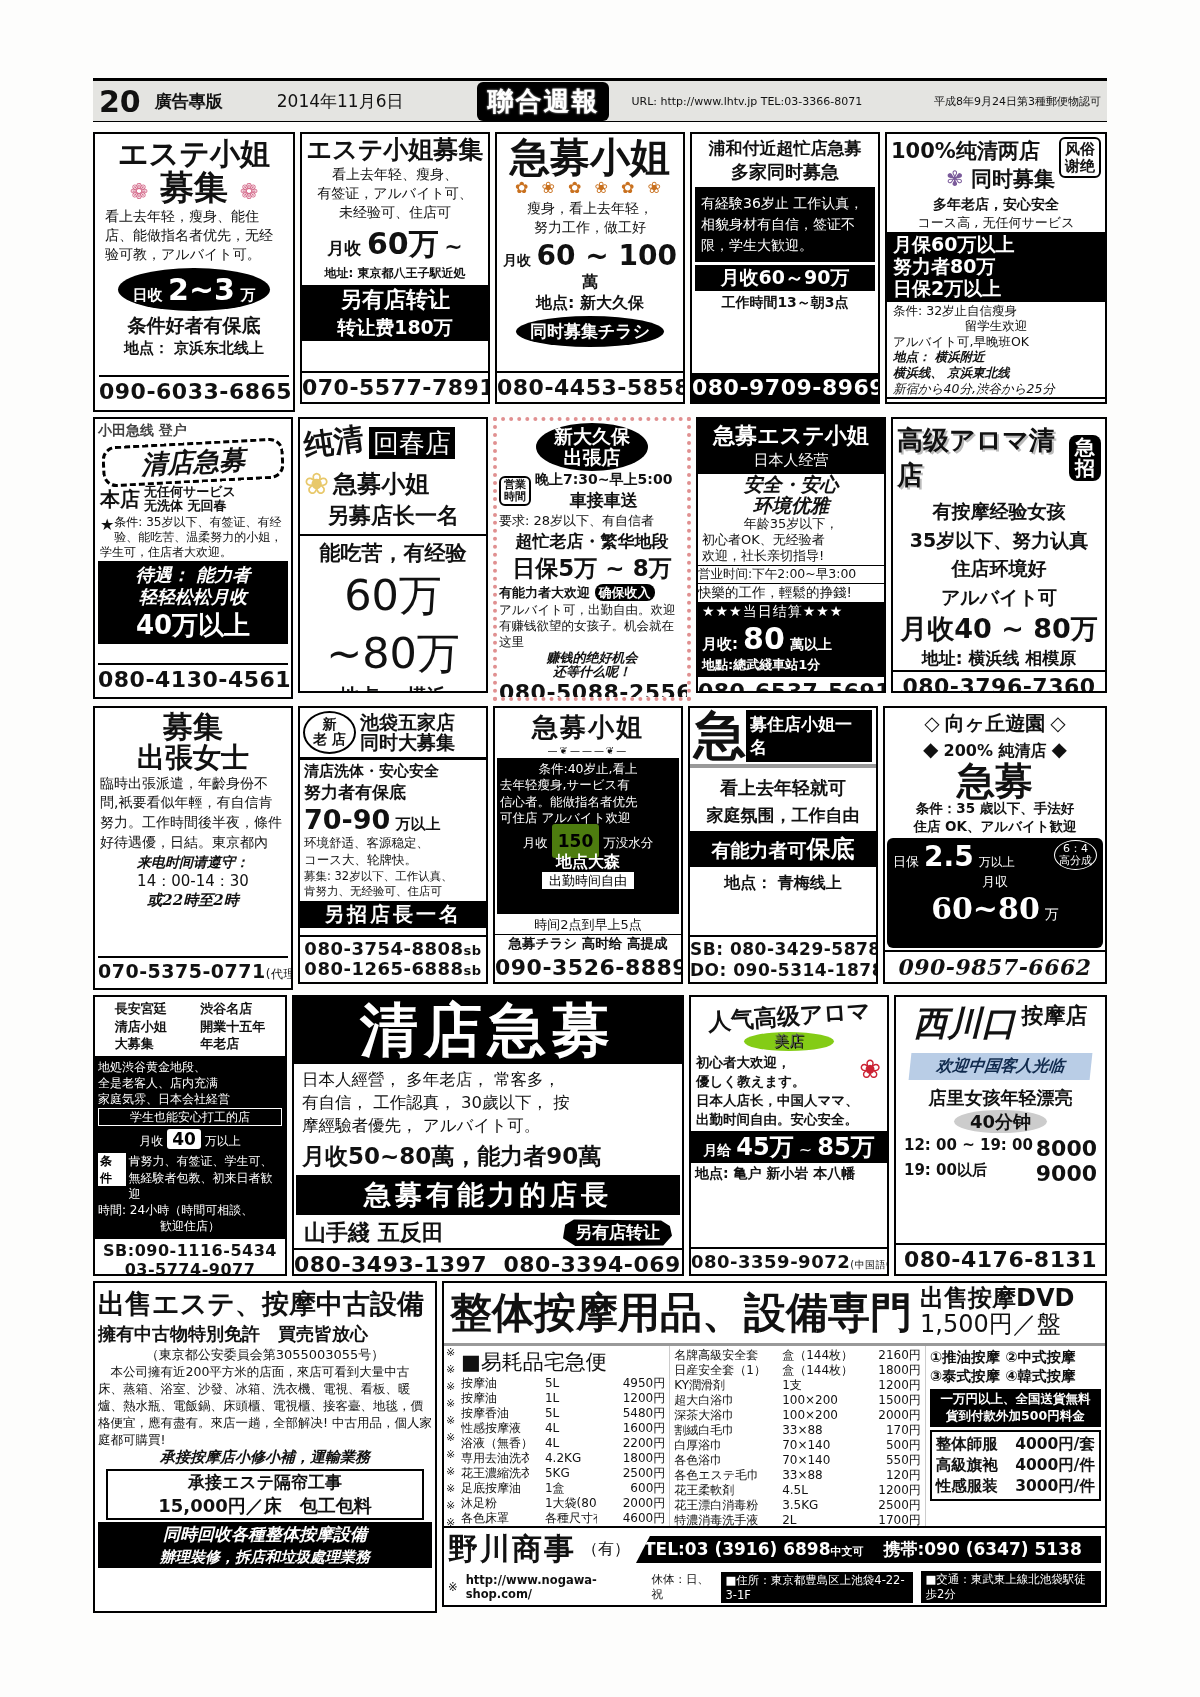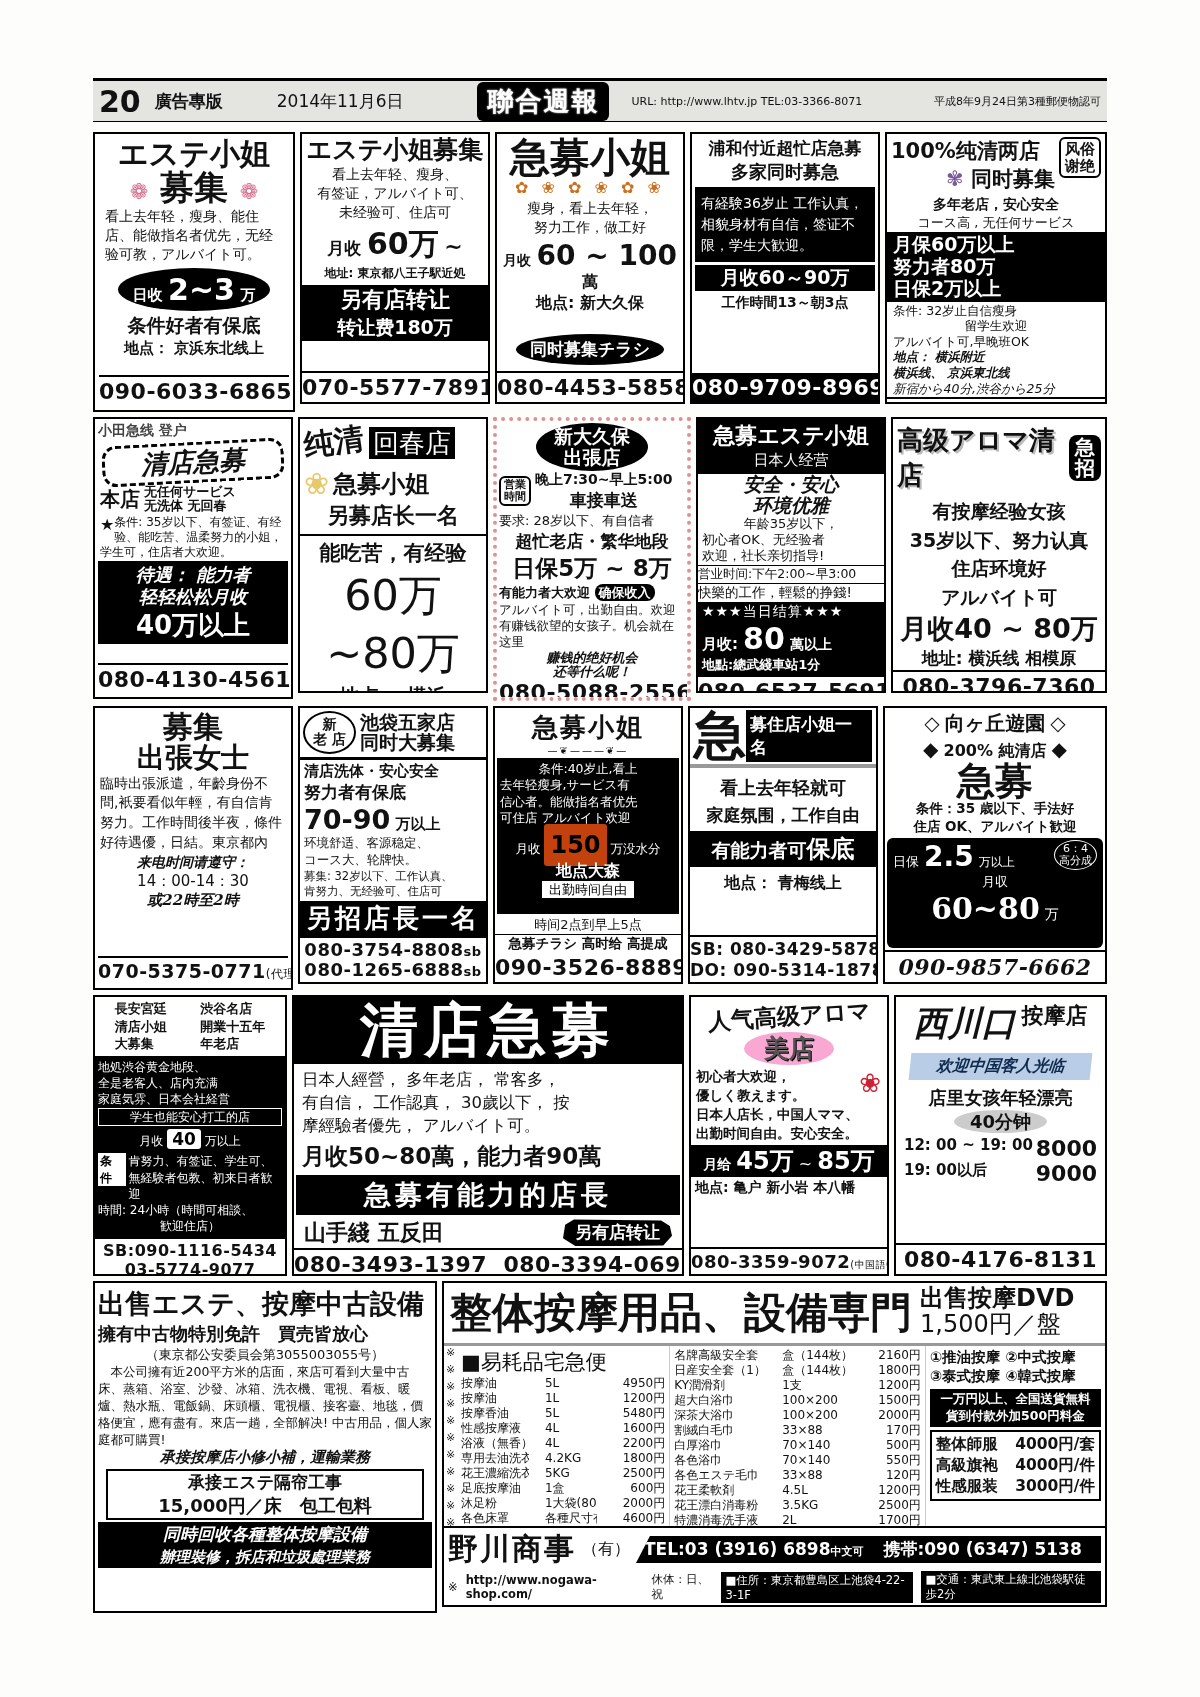--- a/index.html
+++ b/index.html
@@ -111,21 +111,21 @@
       <div class="body c">
         <div>瘦身，看上去年轻，</div>
         <div>努力工作，做工好</div>
       </div>
       <div class="c" style="font-weight:bold">
         <span style="font-size:14px">月收</span>
         <span style="font-size:28px">60 ~ 100</span>
         <span style="font-size:16px">萬</span>
       </div>
       <div class="c" style="font-weight:bold;font-size:16px">地点: 新大久保</div>
-      <div class="c" style="margin-top:20px">
+      <div class="c" style="margin-top:2px">
         <span class="oval" style="font-size:17px">同时募集チラシ</span>
       </div>
       <div class="phone">080-4453-5858</div>
     </div>
 
     <div class="ad h1 wB">
       <div class="c" style="font-weight:bold;font-size:17px;padding-top:3px">浦和付近超忙店急募</div>
       <div class="c" style="font-weight:bold;font-size:18px">多家同时募急</div>
       <div class="bk" style="margin:3px;padding:6px;font-size:14px;line-height:1.5">有経験36岁止 工作认真，相貌身材有自信，签证不限，学生大歓迎。</div>
       <div class="bk c" style="margin:0 3px;font-size:19px;font-weight:bold">月收60～90万</div>
@@ -316,38 +316,38 @@
         <div style="font-weight:bold;font-size:17px">努力者有保底</div>
         <div>
           <span style="font-weight:bold;font-size:27px">70-90</span>
           <span style="font-weight:bold;font-size:15px">万以上</span>
         </div>
         <div style="font-size:12.5px">环境舒适、客源稳定、</div>
         <div style="font-size:12.5px">コース大、轮牌快。</div>
         <div style="font-size:11.5px">募集: 32岁以下、工作认真、</div>
         <div style="font-size:11.5px">肯努力、无经验可、住店可</div>
       </div>
-      <div class="bar" style="font-size:26px;letter-spacing:3px">另招店長一名</div>
+      <div class="bar" style="font-size:20px;letter-spacing:3px">另招店長一名</div>
       <div class="phone" style="font-size:18px;line-height:1.15">
         <div><span>080-3754-8808</span><span style="font-size:13px">sb</span></div>
         <div><span>080-1265-6888</span><span style="font-size:13px">sb</span></div>
       </div>
     </div>
 
     <div class="ad h3 wB">
       <div class="c" style="font-weight:bold;font-size:26px;letter-spacing:2px;padding-top:2px">急募小姐</div>
       <div class="c" style="font-size:10px;letter-spacing:2px">—❦———❦—</div>
       <div class="bk" style="margin:2px;padding:3px;font-size:12.5px;line-height:1.3;flex:1">
         <div class="c">条件:40岁止,看上</div>
         <div>去年轻瘦身,サービス有</div>
         <div>信心者。能做指名者优先</div>
         <div>可住店 アルバイト欢迎</div>
         <div class="c" style="margin-top:4px">
           <span>月收</span>
-          <span style="background:#c2410c;color:#000;font-weight:bold;font-size:24px;padding:7px 6px;border-radius:3px">150</span>
+          <span style="background:#4d7c0f;color:#000;font-weight:bold;font-size:17px;padding:7px 6px;border-radius:3px">150</span>
           <span>万没水分</span>
         </div>
         <div class="c" style="font-weight:bold;font-size:16px">地点大森</div>
         <div class="c"><span style="background:#fff;color:#000;font-size:13px;padding:0 6px;border:1px solid #fff">出勤時间自由</span></div>
       </div>
       <div class="c" style="font-size:13px">時间2点到早上5点</div>
       <div class="c" style="font-weight:bold;font-size:13.5px;border-top:1px solid #000">急募チラシ 高时给 高提成</div>
       <div class="phone nb">090-3526-8889</div>
     </div>
 
@@ -457,21 +457,21 @@
         <span style="font-weight:bold;font-size:22px">山手綫 五反田</span>
         <span class="starburst" style="font-size:17px">另有店转让</span>
       </div>
       <div class="phone">
         <span>080-3493-1397</span>&nbsp;&nbsp;<span>080-3394-0691</span>
       </div>
     </div>
 
     <div class="ad h4" style="width:196px;flex:none">
       <div class="c" style="font-weight:bold;font-size:23px;transform:rotate(-4deg);padding-top:4px">人气高级アロマ</div>
-      <div class="c" style="font-weight:bold;font-size:25px;color:#555;text-shadow:1px 1px 0 #000;background:#f9a8d4;border-radius:50%;width:90px;margin:0 auto">美店</div>
+      <div class="c" style="font-weight:normal;font-size:15px;color:#555;text-shadow:1px 1px 0 #000;background:#84cc16;border-radius:50%;width:90px;margin:0 auto">美店</div>
       <div style="font-size:13.5px;font-weight:bold;line-height:1.4;padding:2px 5px;position:relative">
         <span class="rose" style="position:absolute;right:6px;top:0">❀</span>
         <div>初心者大欢迎，</div>
         <div>優しく教えます。</div>
         <div>日本人店长，中国人ママ、</div>
         <div>出勤时间自由。安心安全。</div>
       </div>
       <div class="bk c">
         <span style="font-size:14px;font-weight:bold">月给</span>
         <span style="font-size:24px;font-weight:bold">45万</span>

